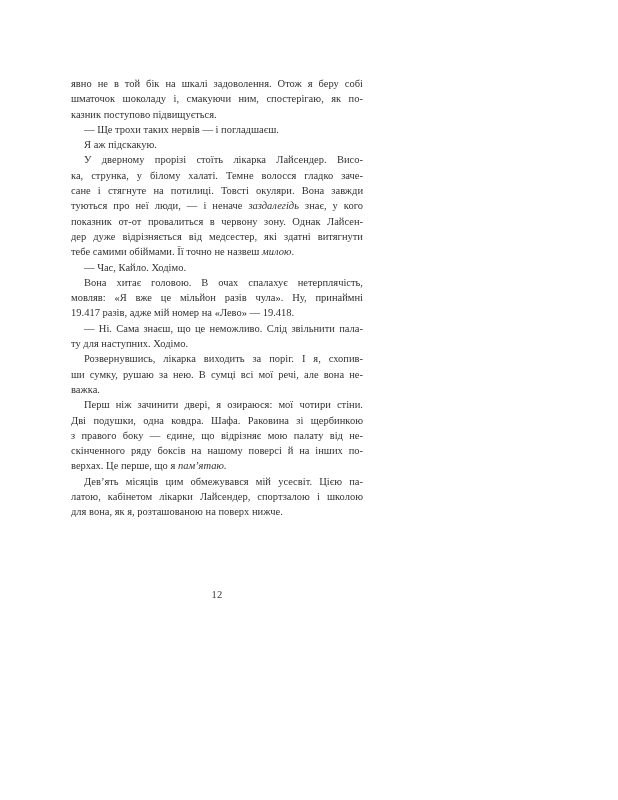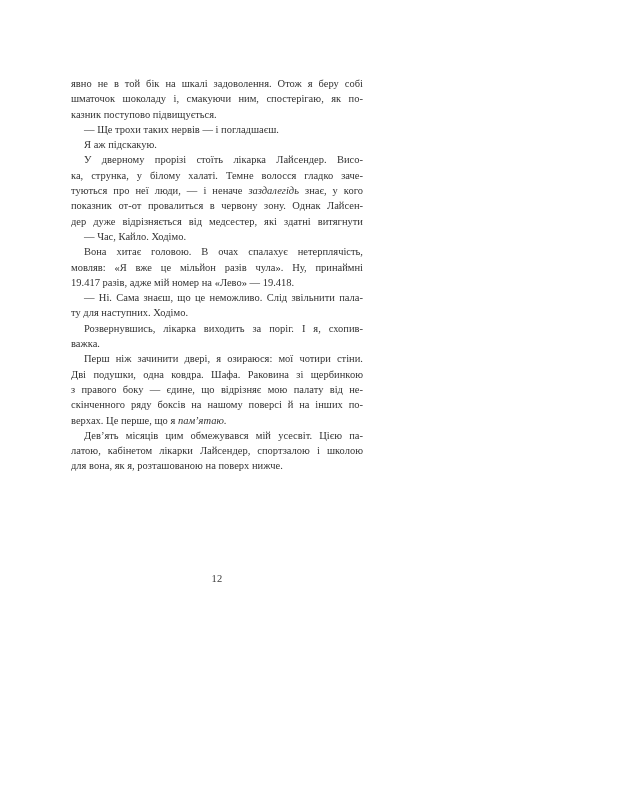--- a/index.html
+++ b/index.html
@@ -35,21 +35,21 @@
     text-align-last: justify;
     height: 15.3px;
     overflow: visible;
   }
   .line.para-end { text-align-last: left; }
   .line.indent { text-indent: 13px; }
   .line em { font-style: italic; }
   .page-number {
     position: absolute;
     left: 71px;
-    top: 573px;
+    top: 589px;
     width: 292px;
     text-align: center;
     font-size: 10.5px;
     color: var(--pagenum, #3a3a3a);
     letter-spacing: 0.3px;
   }
 </style>
 </head>
 <body>
 
@@ -62,38 +62,41 @@
       </div>
       <div class="paragraph">
         <div class="line para-end indent"><span>— Ще трохи таких нервів — і погладшаєш.</span></div>
       </div>
       <div class="paragraph">
         <div class="line para-end indent"><span>Я аж підскакую.</span></div>
       </div>
       <div class="paragraph">
         <div class="line indent"><span>У дверному прорізі стоїть лікарка Лайсендер. Висо-</span></div>
         <div class="line"><span>ка, струнка, у білому халаті. Темне волосся гладко заче-</span></div>
+        <div class="line"><span>сане і стягнуте на потилиці. Товсті окуляри. Вона завжди</span></div>
         <div class="line"><span>туються про неї люди, — і неначе </span><em>заздалегідь</em><span> знає, у кого</span></div>
         <div class="line"><span>показник от-от провалиться в червону зону. Однак Лайсен-</span></div>
         <div class="line"><span>дер дуже відрізняється від медсестер, які здатні витягнути</span></div>
+        <div class="line para-end"><span>тебе самими обіймами. Її точно не назвеш </span><em>милою</em><span>.</span></div>
       </div>
       <div class="paragraph">
         <div class="line para-end indent"><span>— Час, Кайло. Ходімо.</span></div>
       </div>
       <div class="paragraph">
         <div class="line indent"><span>Вона хитає головою. В очах спалахує нетерплячість,</span></div>
         <div class="line"><span>мовляв: «Я вже це мільйон разів чула». Ну, принаймні</span></div>
         <div class="line para-end"><span>19.417 разів, адже мій номер на «Лево» — 19.418.</span></div>
       </div>
       <div class="paragraph">
         <div class="line indent"><span>— Ні. Сама знаєш, що це неможливо. Слід звільнити пала-</span></div>
         <div class="line para-end"><span>ту для наступних. Ходімо.</span></div>
       </div>
       <div class="paragraph">
         <div class="line indent"><span>Розвернувшись, лікарка виходить за поріг. І я, схопив-</span></div>
+        <div class="line"><span>ши сумку, рушаю за нею. В сумці всі мої речі, але вона не-</span></div>
         <div class="line para-end"><span>важка.</span></div>
       </div>
       <div class="paragraph">
         <div class="line indent"><span>Перш ніж зачинити двері, я озираюся: мої чотири стіни.</span></div>
         <div class="line"><span>Дві подушки, одна ковдра. Шафа. Раковина зі щербинкою</span></div>
         <div class="line"><span>з правого боку — єдине, що відрізняє мою палату від не-</span></div>
         <div class="line"><span>скінченного ряду боксів на нашому поверсі й на інших по-</span></div>
         <div class="line para-end"><span>верхах. Це перше, що я </span><em>пам’ятаю</em><span>.</span></div>
       </div>
       <div class="paragraph">

